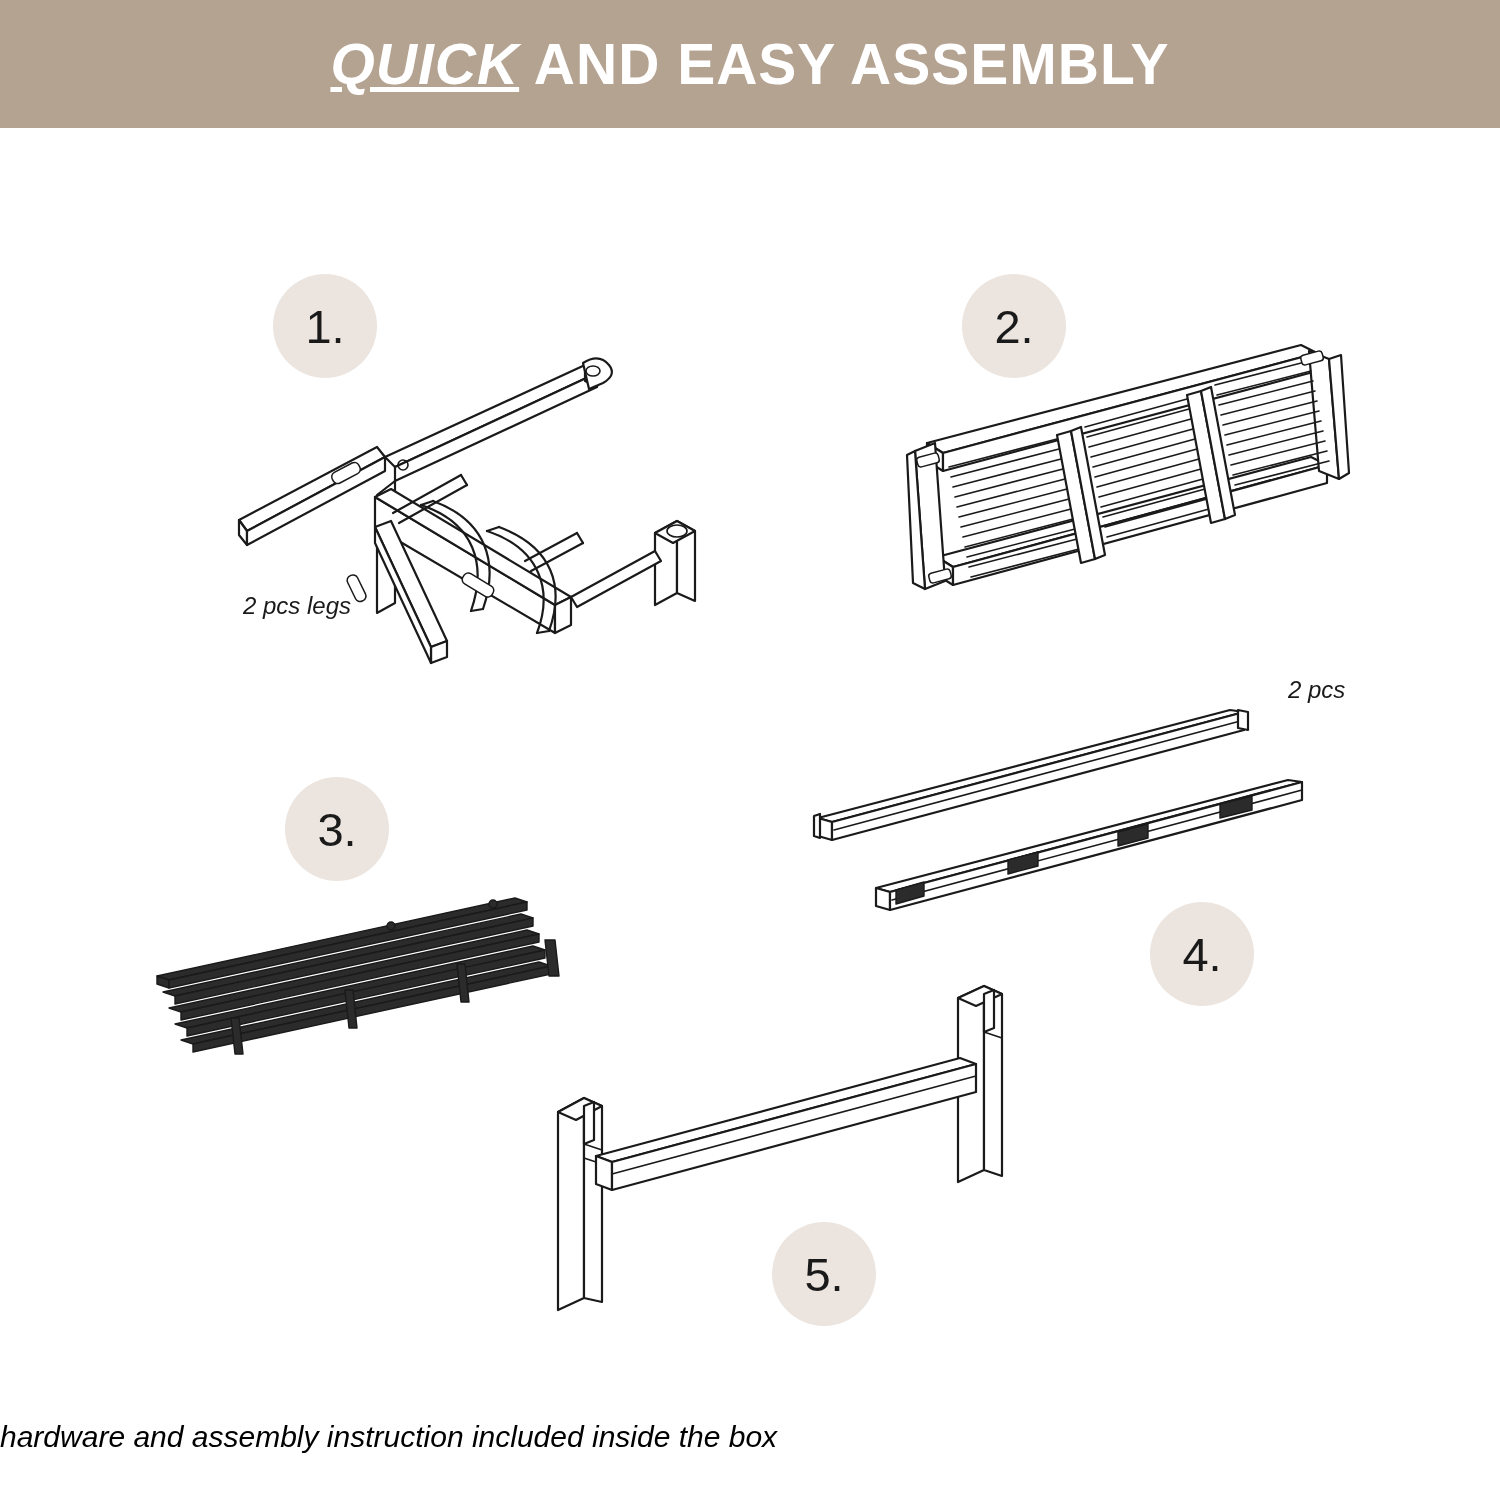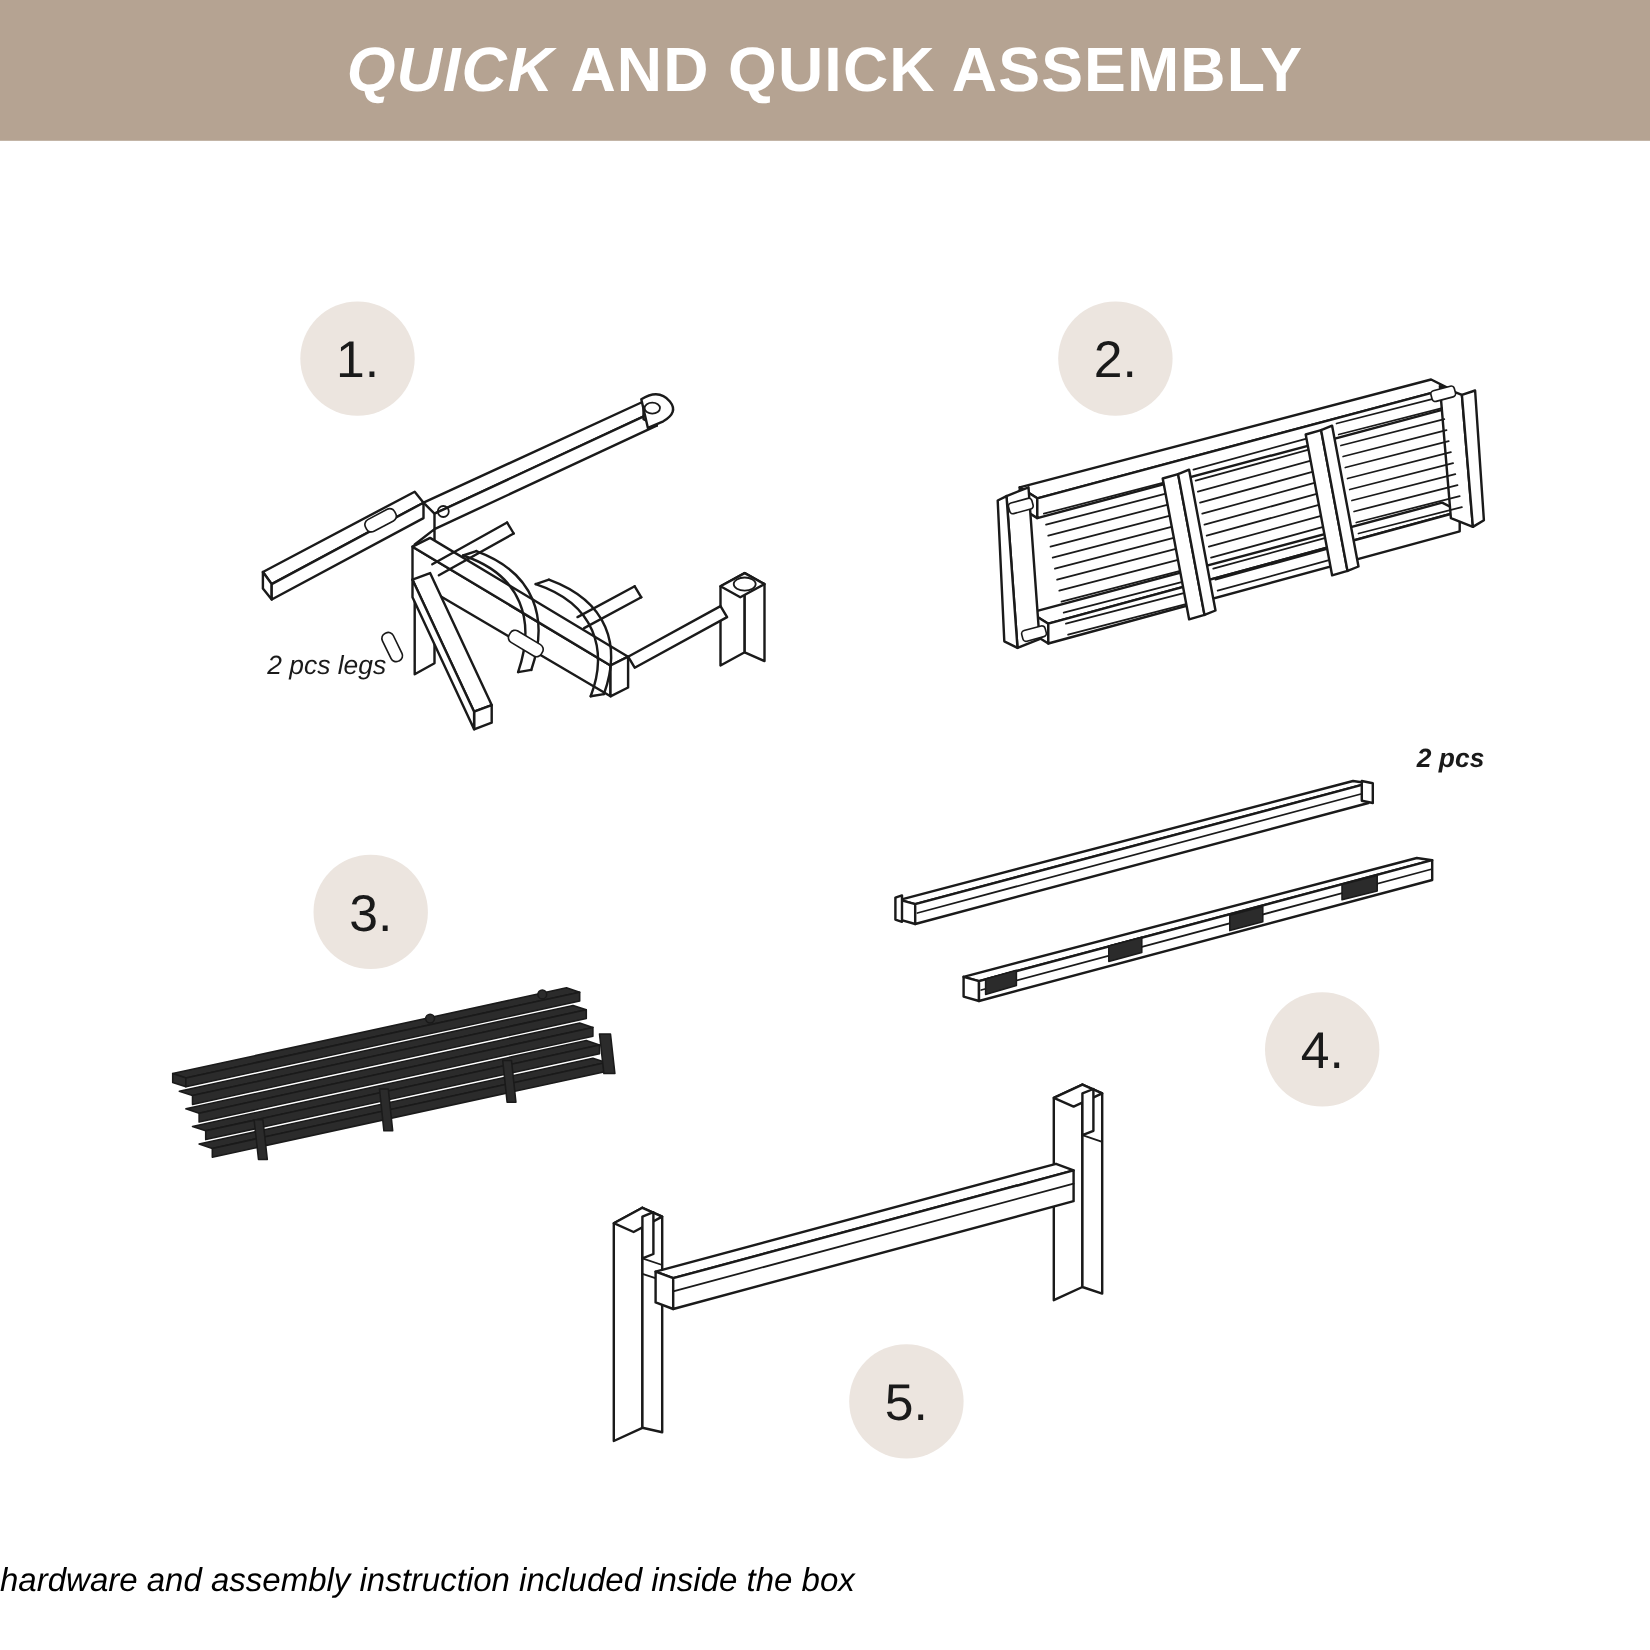--- a/index.html
+++ b/index.html
@@ -32,20 +32,21 @@
   }
   .header-title {
     color: #ffffff;
     font-size: 57px;
     font-weight: bold;
     letter-spacing: 1px;
     white-space: pre;
   }
   .header-title .italic-part {
     font-style: italic;
+    text-decoration: underline;
   }
 
   
   .step-badge {
     position: absolute;
     width: 104px;
     height: 104px;
     border-radius: 50%;
     background: #ece5df;
     display: flex;
@@ -116,21 +117,21 @@
     fill: #2b2b2b;
     stroke: #1a1a1a;
     stroke-width: 1.4;
     stroke-linejoin: round;
   }
 </style>
 </head>
 <body>
 
 <div class="header-banner">
-  <div class="header-title"><span class="italic-part">QUICK</span><span> AND QUICK ASSEMBLY</span></div>
+  <div class="header-title"><span class="italic-part">QUICK</span><span> AND EASY ASSEMBLY</span></div>
 </div>
 
 <div class="step-badge" style="left:273px; top:274px;">
   <span>1.</span>
 </div>
 
 <div class="illu" style="left:225px; top:355px;">
   <svg width="520" height="330" viewBox="0 0 520 330" aria-hidden="true">
 
     <path class="fillw" d="M14 165 L152 92 L160 102 L22 176 Z"></path>
@@ -298,21 +299,21 @@
 
     <circle class="filld" cx="246" cy="46" r="4"></circle>
     <circle class="filld" cx="348" cy="24" r="4"></circle>
   </svg>
 </div>
 
 <div class="step-badge" style="left:1150px; top:902px;">
   <span>4.</span>
 </div>
 
-<div class="caption" style="left:1288px; top:676px;font-weight:bold;">2 pcs</div>
+<div class="caption" style="left:1288px; top:676px;">2 pcs</div>
 
 <div class="illu" style="left:800px; top:690px;">
   <svg width="470" height="230" viewBox="0 0 470 230" aria-hidden="true">
 
     <path class="fillw" d="M18 128 L430 20 L444 22 L32 132 Z"></path>
     <path class="fillw" d="M18 128 L32 132 L32 150 L18 146 Z"></path>
     <path class="fillw" d="M32 132 L444 22 L444 40 L32 150 Z"></path>
     <path class="ln-thin" d="M34 140 L444 30"></path>
 
     <path class="fillw" d="M86 198 L498 90 L512 92 L100 202 Z" transform="translate(-10,0)"></path>

